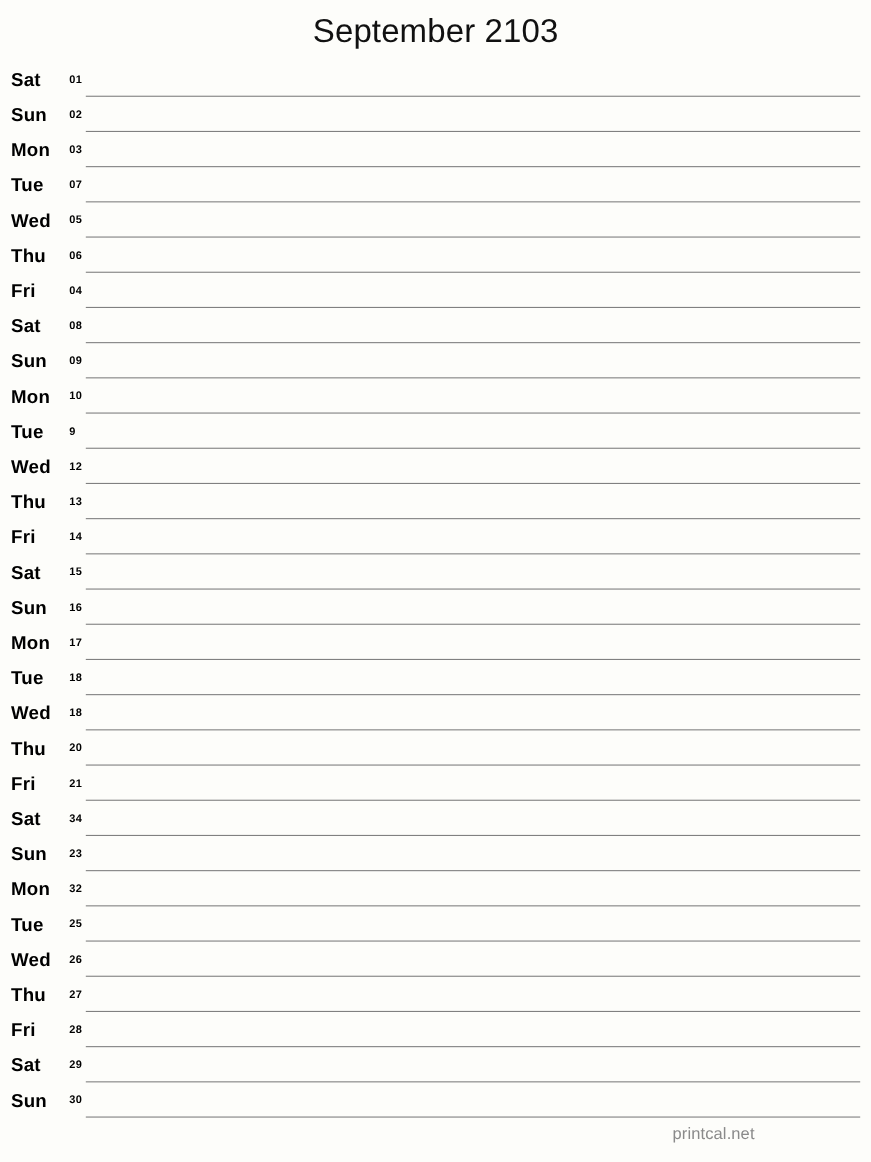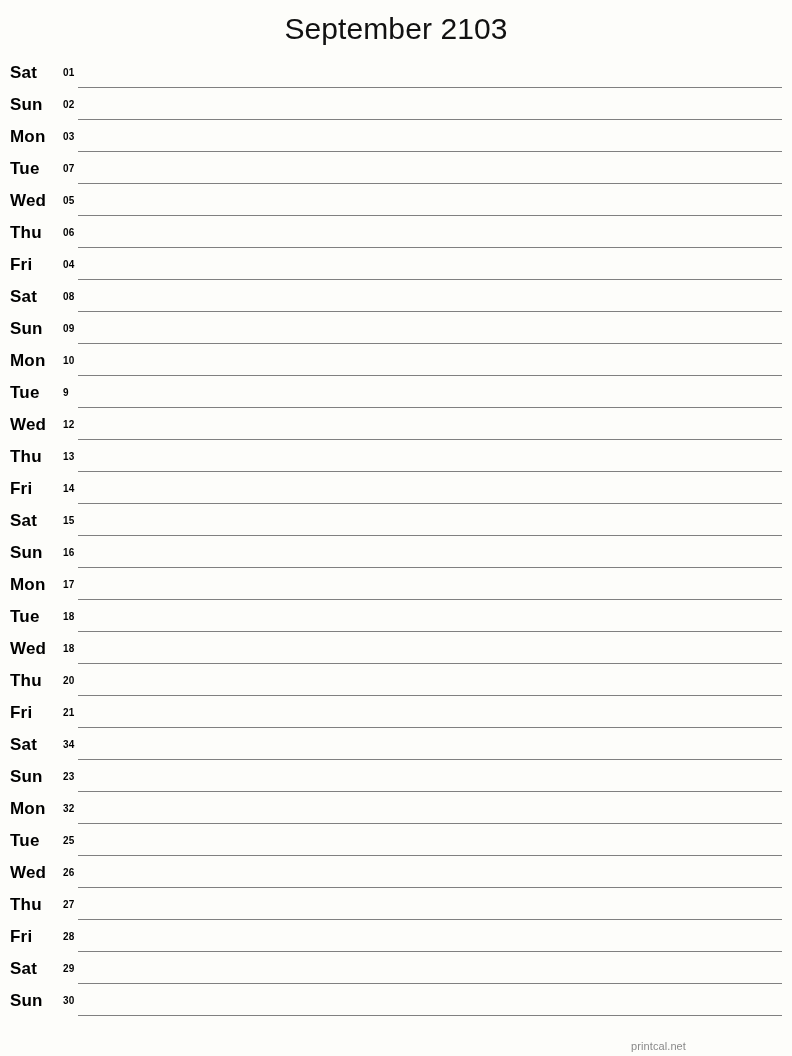--- a/index.html
+++ b/index.html
@@ -74,22 +74,22 @@
     position: absolute;
     left: 78px;
     right: 10px;
     top: 27px;
     height: 0;
     border-top: 1px solid #808080;
   }
   .page-footer {
     position: absolute;
     right: 10px;
-    bottom: 4px;
-    font-size: 11px;
+    bottom: 19px;
+    font-size: 15px;
     font-weight: 400;
     line-height: 12px;
     color: #8a8a8a;
     letter-spacing: 0.1px;
     white-space: nowrap;
     margin-top: 36px;
   }
 </style>
 </head>
 <body>

